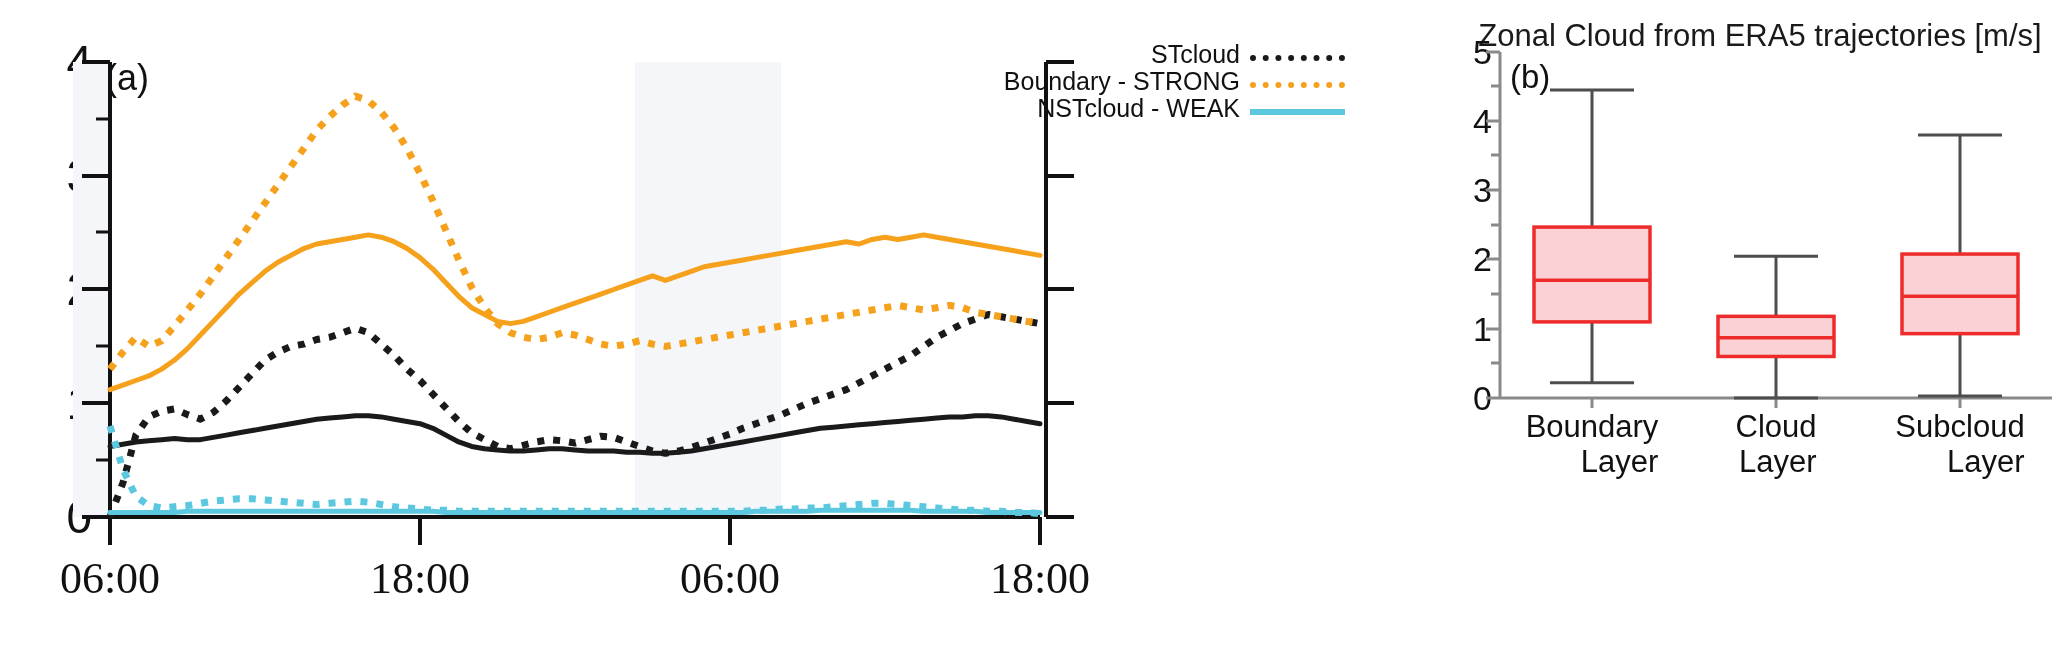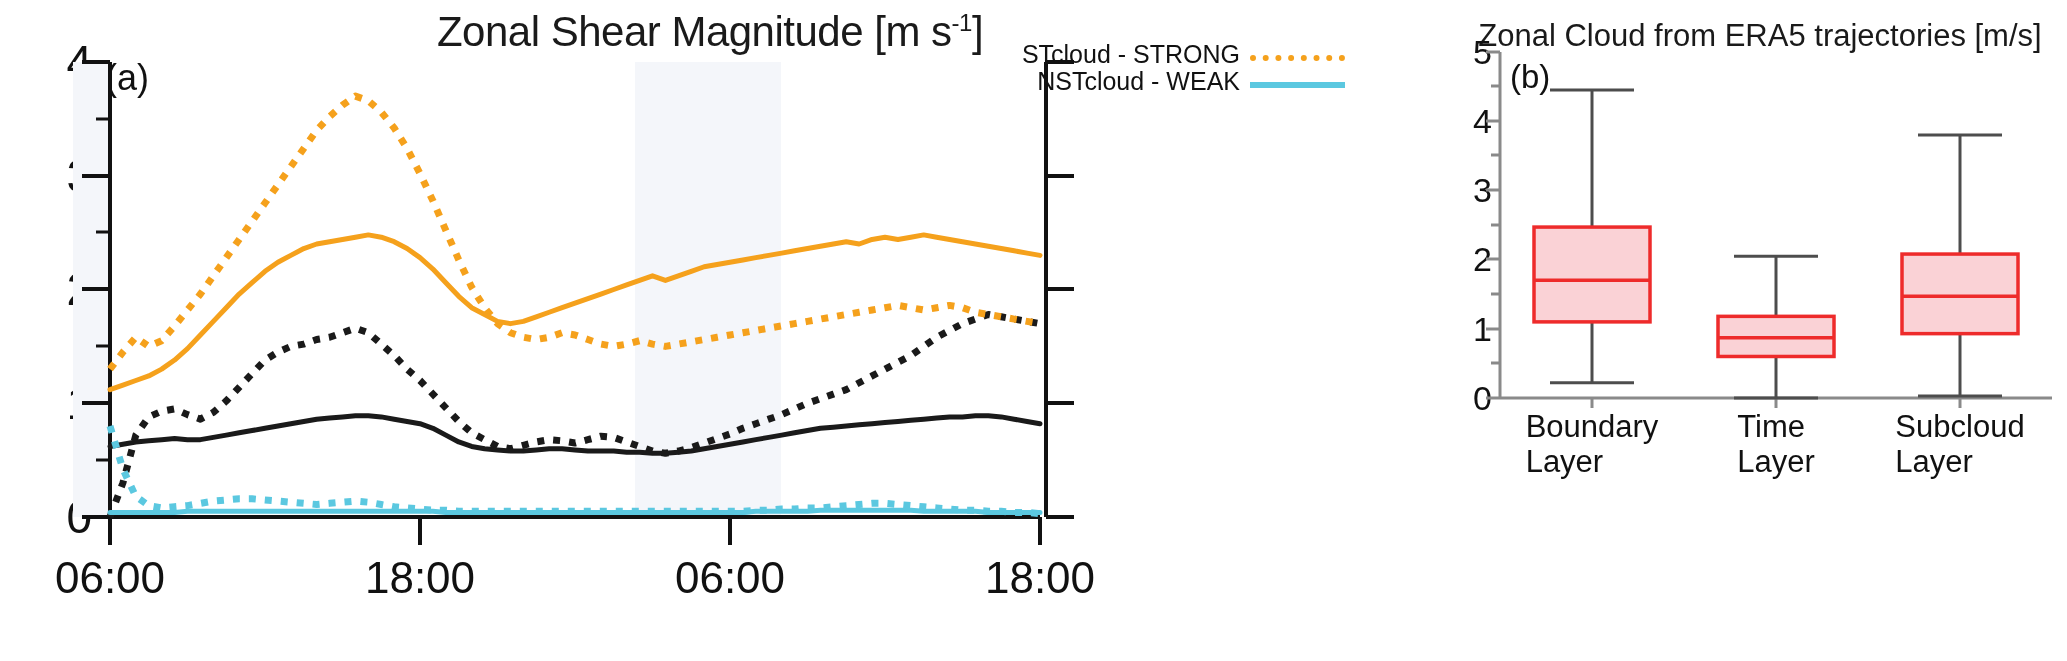--- a/index.html
+++ b/index.html
@@ -21,32 +21,29 @@
 
   
   #legendA{position:absolute;left:1000px;top:42px;width:345px;}
   #legendA .lrow{display:flex;align-items:center;justify-content:flex-end;height:25px;margin-bottom:2px;}
   #legendA .llabel{font-size:25px;color:#111;white-space:nowrap;text-align:right;}
   #legendA .lswatch{width:95px;height:20px;margin-left:10px;position:relative;flex:none;}
   #legendA .lswatch i{position:absolute;left:0;top:50%;width:95px;}
   #titleB{position:absolute;left:1455px;top:18px;width:610px;text-align:center;font-size:31px;color:#1a1a1a;white-space:nowrap;}
   #panelB-tag{position:absolute;left:1510px;top:58px;font-size:33px;color:#111;}
   #yticksB div{position:absolute;right:0;transform:translateY(-50%);font-size:34px;color:#111;}
-  #xlabelsB div{position:absolute;transform:translateX(-50%);text-align:left;font-size:31px;color:#111;line-height:1.12;}
+  #xlabelsB div{position:absolute;transform:translateX(-50%);text-align:right;font-size:31px;color:#111;line-height:1.12;}
 </style>
 </head>
 <body>
 
 <div id="fig">
 
   <div id="panelA">
 
-    <div id="titleA">
-      <span>Zonal Shear Magnitude [m s</span><span class="sup">-1</span><span>]</span>
-    </div>
 
     <div id="panelA-tag">(a)</div>
 
     <div id="ytitleA-ticks" class="axisA" style="left:10px;top:0;width:82px;height:661px;">
       <div style="top:517px;">0</div>
       <div style="top:403px;">1</div>
       <div style="top:289px;">2</div>
       <div style="top:176px;">3</div>
       <div style="top:62px;">4</div>
     </div>
@@ -92,31 +89,37 @@
       <g id="seriesA">
           <polyline points="110,517 122.91666666666667,482.875 135.83333333333334,435.1 148.75,416.9 161.66666666666666,411.2125 174.58333333333334,408.9375 187.5,414.625 200.41666666666669,419.175 213.33333333333331,412.35 226.25,400.975 239.16666666666669,387.32500000000005 252.08333333333334,373.675 265,360.025 277.91666666666663,352.0625 290.83333333333337,346.375 303.75,344.1 316.66666666666663,339.54999999999995 329.5833333333333,337.275 342.5,332.725 355.4166666666667,328.175 368.33333333333337,332.725 381.25,344.1 394.1666666666667,355.475 407.0833333333333,369.125 420,380.5 432.91666666666663,394.15 445.8333333333333,407.8 458.75,421.45 471.6666666666667,432.825 484.58333333333337,439.65 497.5,446.475 510.4166666666667,448.75 523.3333333333333,445.3375 536.25,441.925 549.1666666666666,439.65 562.0833333333333,440.7875 575,443.0625 587.9166666666666,439.65 600.8333333333334,436.2375 613.75,437.375 626.6666666666667,441.925 639.5833333333333,446.475 652.5,451.025 665.4166666666666,453.3 678.3333333333334,451.025 691.25,447.6125 704.1666666666666,443.0625 717.0833333333334,438.5125 730,433.9625 742.9166666666667,428.275 755.8333333333333,423.725 768.75,419.175 781.6666666666666,414.625 794.5833333333334,408.9375 807.5,403.25 820.4166666666666,398.7 833.3333333333334,394.15 846.25,389.6 859.1666666666667,382.775 872.0833333333333,375.95 885,369.125 897.9166666666666,362.29999999999995 910.8333333333334,355.475 923.75,346.375 936.6666666666666,337.275 949.5833333333334,330.45000000000005 962.5,323.625 975.4166666666667,319.075 988.3333333333333,314.525 1001.25,316.8 1014.1666666666666,319.075 1027.0833333333335,321.35 1040,323.625" fill="none" stroke="#1a1a1a" stroke-width="7" stroke-linecap="butt" stroke-linejoin="round" stroke-dasharray="7 9"></polyline>
           <polyline points="110,446.475 122.91666666666667,444.2 135.83333333333334,441.925 148.75,440.7875 161.66666666666666,439.65 174.58333333333334,438.5125 187.5,439.65 200.41666666666669,439.65 213.33333333333331,437.375 226.25,435.1 239.16666666666669,432.825 252.08333333333334,430.55 265,428.275 277.91666666666663,426 290.83333333333337,423.725 303.75,421.45 316.66666666666663,419.175 329.5833333333333,418.0375 342.5,416.9 355.4166666666667,415.7625 368.33333333333337,415.7625 381.25,416.9 394.1666666666667,419.175 407.0833333333333,421.45 420,423.725 432.91666666666663,428.275 445.8333333333333,435.1 458.75,441.925 471.6666666666667,446.475 484.58333333333337,448.75 497.5,449.8875 510.4166666666667,451.025 523.3333333333333,451.025 536.25,449.8875 549.1666666666666,448.75 562.0833333333333,448.75 575,449.8875 587.9166666666666,451.025 600.8333333333334,451.025 613.75,451.025 626.6666666666667,452.1625 639.5833333333333,452.1625 652.5,453.3 665.4166666666666,453.3 678.3333333333334,452.1625 691.25,451.025 704.1666666666666,448.75 717.0833333333334,446.475 730,444.2 742.9166666666667,441.925 755.8333333333333,439.65 768.75,437.375 781.6666666666666,435.1 794.5833333333334,432.825 807.5,430.55 820.4166666666666,428.275 833.3333333333334,427.1375 846.25,426 859.1666666666667,424.8625 872.0833333333333,423.725 885,422.5875 897.9166666666666,421.45 910.8333333333334,420.3125 923.75,419.175 936.6666666666666,418.0375 949.5833333333334,416.9 962.5,416.9 975.4166666666667,415.7625 988.3333333333333,415.7625 1001.25,416.9 1014.1666666666666,419.175 1027.0833333333335,421.45 1040,423.725" fill="none" stroke="#1a1a1a" stroke-width="5" stroke-linecap="round" stroke-linejoin="round"></polyline>
           <polyline points="110,369.125 122.91666666666667,352.0625 135.83333333333334,337.275 148.75,346.375 161.66666666666666,340.6875 174.58333333333334,325.9 187.5,309.975 200.41666666666669,294.05 213.33333333333331,275.85 226.25,257.65000000000003 239.16666666666669,239.45 252.08333333333334,221.25 265,203.05 277.91666666666663,184.85000000000002 290.83333333333337,166.64999999999998 303.75,148.45 316.66666666666663,130.25 329.5833333333333,116.60000000000002 342.5,105.22499999999997 355.4166666666667,96.125 368.33333333333337,100.67500000000001 381.25,112.05000000000001 394.1666666666667,127.97500000000002 407.0833333333333,148.45 420,173.47500000000002 432.91666666666663,200.77500000000003 445.8333333333333,230.35000000000002 458.75,259.925 471.6666666666667,287.225 484.58333333333337,307.7 497.5,323.625 510.4166666666667,332.725 523.3333333333333,337.275 536.25,339.54999999999995 549.1666666666666,337.275 562.0833333333333,332.725 575,335 587.9166666666666,339.54999999999995 600.8333333333334,344.1 613.75,346.375 626.6666666666667,344.1 639.5833333333333,340.6875 652.5,344.1 665.4166666666666,346.375 678.3333333333334,344.1 691.25,341.825 704.1666666666666,339.54999999999995 717.0833333333334,337.275 730,335 742.9166666666667,332.725 755.8333333333333,330.45000000000005 768.75,328.175 781.6666666666666,325.9 794.5833333333334,323.625 807.5,321.35 820.4166666666666,319.075 833.3333333333334,316.8 846.25,314.525 859.1666666666667,312.25 872.0833333333333,309.975 885,307.7 897.9166666666666,305.42499999999995 910.8333333333334,307.7 923.75,309.975 936.6666666666666,307.7 949.5833333333334,305.42499999999995 962.5,307.7 975.4166666666667,312.25 988.3333333333333,314.525 1001.25,316.8 1014.1666666666666,319.075 1027.0833333333335,321.35 1040,323.625" fill="none" stroke="#F5A11C" stroke-width="7" stroke-linecap="butt" stroke-linejoin="round" stroke-dasharray="7 9"></polyline>
           <polyline points="110,389.6 122.91666666666667,385.05 135.83333333333334,380.5 148.75,375.95 161.66666666666666,369.125 174.58333333333334,360.025 187.5,348.65 200.41666666666669,335 213.33333333333331,321.35 226.25,307.7 239.16666666666669,294.05 252.08333333333334,282.67499999999995 265,271.29999999999995 277.91666666666663,262.2 290.83333333333337,255.375 303.75,248.55 316.66666666666663,244 329.5833333333333,241.72500000000002 342.5,239.45 355.4166666666667,237.175 368.33333333333337,234.89999999999998 381.25,237.175 394.1666666666667,241.72500000000002 407.0833333333333,248.55 420,257.65000000000003 432.91666666666663,269.025 445.8333333333333,282.67499999999995 458.75,296.32500000000005 471.6666666666667,307.7 484.58333333333337,314.525 497.5,321.35 510.4166666666667,323.625 523.3333333333333,321.35 536.25,316.8 549.1666666666666,312.25 562.0833333333333,307.7 575,303.15 587.9166666666666,298.6 600.8333333333334,294.05 613.75,289.5 626.6666666666667,284.95 639.5833333333333,280.4 652.5,275.85 665.4166666666666,280.4 678.3333333333334,275.85 691.25,271.29999999999995 704.1666666666666,266.75 717.0833333333334,264.47499999999997 730,262.2 742.9166666666667,259.925 755.8333333333333,257.65000000000003 768.75,255.375 781.6666666666666,253.10000000000002 794.5833333333334,250.825 807.5,248.55 820.4166666666666,246.27500000000003 833.3333333333334,244 846.25,241.72500000000002 859.1666666666667,244 872.0833333333333,239.45 885,237.175 897.9166666666666,239.45 910.8333333333334,237.175 923.75,234.89999999999998 936.6666666666666,237.175 949.5833333333334,239.45 962.5,241.72500000000002 975.4166666666667,244 988.3333333333333,246.27500000000003 1001.25,248.55 1014.1666666666666,250.825 1027.0833333333335,253.10000000000002 1040,255.375" fill="none" stroke="#F5A11C" stroke-width="5" stroke-linecap="round" stroke-linejoin="round"></polyline>
           <polyline points="110,426 122.91666666666667,469.225 135.83333333333334,496.525 148.75,505.625 161.66666666666666,507.9 174.58333333333334,506.7625 187.5,505.625 200.41666666666669,503.35 213.33333333333331,501.075 226.25,499.9375 239.16666666666669,498.8 252.08333333333334,498.8 265,499.9375 277.91666666666663,501.075 290.83333333333337,502.2125 303.75,503.35 316.66666666666663,504.4875 329.5833333333333,503.35 342.5,502.2125 355.4166666666667,501.075 368.33333333333337,502.2125 381.25,504.4875 394.1666666666667,506.7625 407.0833333333333,507.9 420,509.0375 432.91666666666663,510.175 445.8333333333333,510.175 458.75,511.3125 471.6666666666667,511.3125 484.58333333333337,511.3125 497.5,511.3125 510.4166666666667,511.3125 523.3333333333333,511.3125 536.25,511.3125 549.1666666666666,511.3125 562.0833333333333,511.3125 575,511.3125 587.9166666666666,511.3125 600.8333333333334,511.3125 613.75,511.3125 626.6666666666667,511.3125 639.5833333333333,511.3125 652.5,511.3125 665.4166666666666,511.3125 678.3333333333334,511.3125 691.25,511.3125 704.1666666666666,511.3125 717.0833333333334,511.3125 730,511.3125 742.9166666666667,511.3125 755.8333333333333,510.175 768.75,510.175 781.6666666666666,509.0375 794.5833333333334,509.0375 807.5,507.9 820.4166666666666,507.9 833.3333333333334,506.7625 846.25,505.625 859.1666666666667,504.4875 872.0833333333333,503.35 885,503.35 897.9166666666666,504.4875 910.8333333333334,505.625 923.75,506.7625 936.6666666666666,507.9 949.5833333333334,509.0375 962.5,510.175 975.4166666666667,510.175 988.3333333333333,511.3125 1001.25,511.3125 1014.1666666666666,512.45 1027.0833333333335,512.45 1040,513.5875" fill="none" stroke="#5BC8E0" stroke-width="7" stroke-linecap="butt" stroke-linejoin="round" stroke-dasharray="7 9"></polyline>
           <polyline points="110,512.45 122.91666666666667,512.45 135.83333333333334,512.45 148.75,512.45 161.66666666666666,512.45 174.58333333333334,512.45 187.5,511.3125 200.41666666666669,511.3125 213.33333333333331,511.3125 226.25,511.3125 239.16666666666669,511.3125 252.08333333333334,511.3125 265,511.3125 277.91666666666663,511.3125 290.83333333333337,511.3125 303.75,511.3125 316.66666666666663,511.3125 329.5833333333333,511.3125 342.5,511.3125 355.4166666666667,511.3125 368.33333333333337,511.3125 381.25,511.3125 394.1666666666667,511.3125 407.0833333333333,511.3125 420,511.3125 432.91666666666663,511.3125 445.8333333333333,512.45 458.75,512.45 471.6666666666667,512.45 484.58333333333337,512.45 497.5,512.45 510.4166666666667,512.45 523.3333333333333,512.45 536.25,512.45 549.1666666666666,512.45 562.0833333333333,512.45 575,512.45 587.9166666666666,512.45 600.8333333333334,512.45 613.75,512.45 626.6666666666667,512.45 639.5833333333333,512.45 652.5,512.45 665.4166666666666,512.45 678.3333333333334,512.45 691.25,512.45 704.1666666666666,512.45 717.0833333333334,512.45 730,512.45 742.9166666666667,512.45 755.8333333333333,511.3125 768.75,511.3125 781.6666666666666,511.3125 794.5833333333334,511.3125 807.5,511.3125 820.4166666666666,510.175 833.3333333333334,510.175 846.25,510.175 859.1666666666667,510.175 872.0833333333333,510.175 885,510.175 897.9166666666666,510.175 910.8333333333334,510.175 923.75,511.3125 936.6666666666666,511.3125 949.5833333333334,511.3125 962.5,511.3125 975.4166666666667,511.3125 988.3333333333333,512.45 1001.25,512.45 1014.1666666666666,512.45 1027.0833333333335,512.45 1040,512.45" fill="none" stroke="#5BC8E0" stroke-width="5" stroke-linecap="round" stroke-linejoin="round"></polyline>
         </g>
     </svg>
 
-    <div id="xlabelsA" style="position:absolute;left:0;top:553px;width:1440px;height:60px;">
+    <div id="xlabelsA" style="position:absolute;left:0;top:553px;width:1440px;height:60px;font-family:Liberation Serif, serif;">
       <div style="left:110px;">06:00</div>
       <div style="left:420px;">18:00</div>
       <div style="left:730px;">06:00</div>
       <div style="left:1040px;">18:00</div>
     </div>
 
 
     <div id="legendA">
         <div class="lrow">
-          <div class="llabel">STcloud - STRONG</div>
+          <div class="llabel">STcloud</div>
+          <div class="lswatch">
+            <i style="border-top: 6px dotted rgb(26, 26, 26);"></i>
+          </div>
+        </div>
+        <div class="lrow">
+          <div class="llabel">Boundary - STRONG</div>
           <div class="lswatch">
             <i style="border-top: 6px dotted rgb(245, 161, 28);"></i>
           </div>
         </div>
         <div class="lrow">
           <div class="llabel">NSTcloud - WEAK</div>
           <div class="lswatch">
             <i style="border-top: 6px solid rgb(91, 200, 224);"></i>
           </div>
         </div>
@@ -177,21 +180,21 @@
           <line x1="462" y1="296.276" x2="578" y2="296.276" stroke="#EE2B2B" stroke-width="3.5"></line>
         </g>
     </svg>
 
     <div id="xlabelsB" style="position:absolute;left:1440px;top:410px;width:627px;height:110px;">
       <div style="left:152px;">
           <div style="position: static; transform: none;">Boundary</div>
           <div style="position: static; transform: none;">Layer</div>
         </div>
       <div style="left:336px;">
-          <div style="position: static; transform: none;">Time</div>
+          <div style="position: static; transform: none;">Cloud</div>
           <div style="position: static; transform: none;">Layer</div>
         </div>
       <div style="left:520px;">
           <div style="position: static; transform: none;">Subcloud</div>
           <div style="position: static; transform: none;">Layer</div>
         </div>
     </div>
   </div>
 
 </div>

